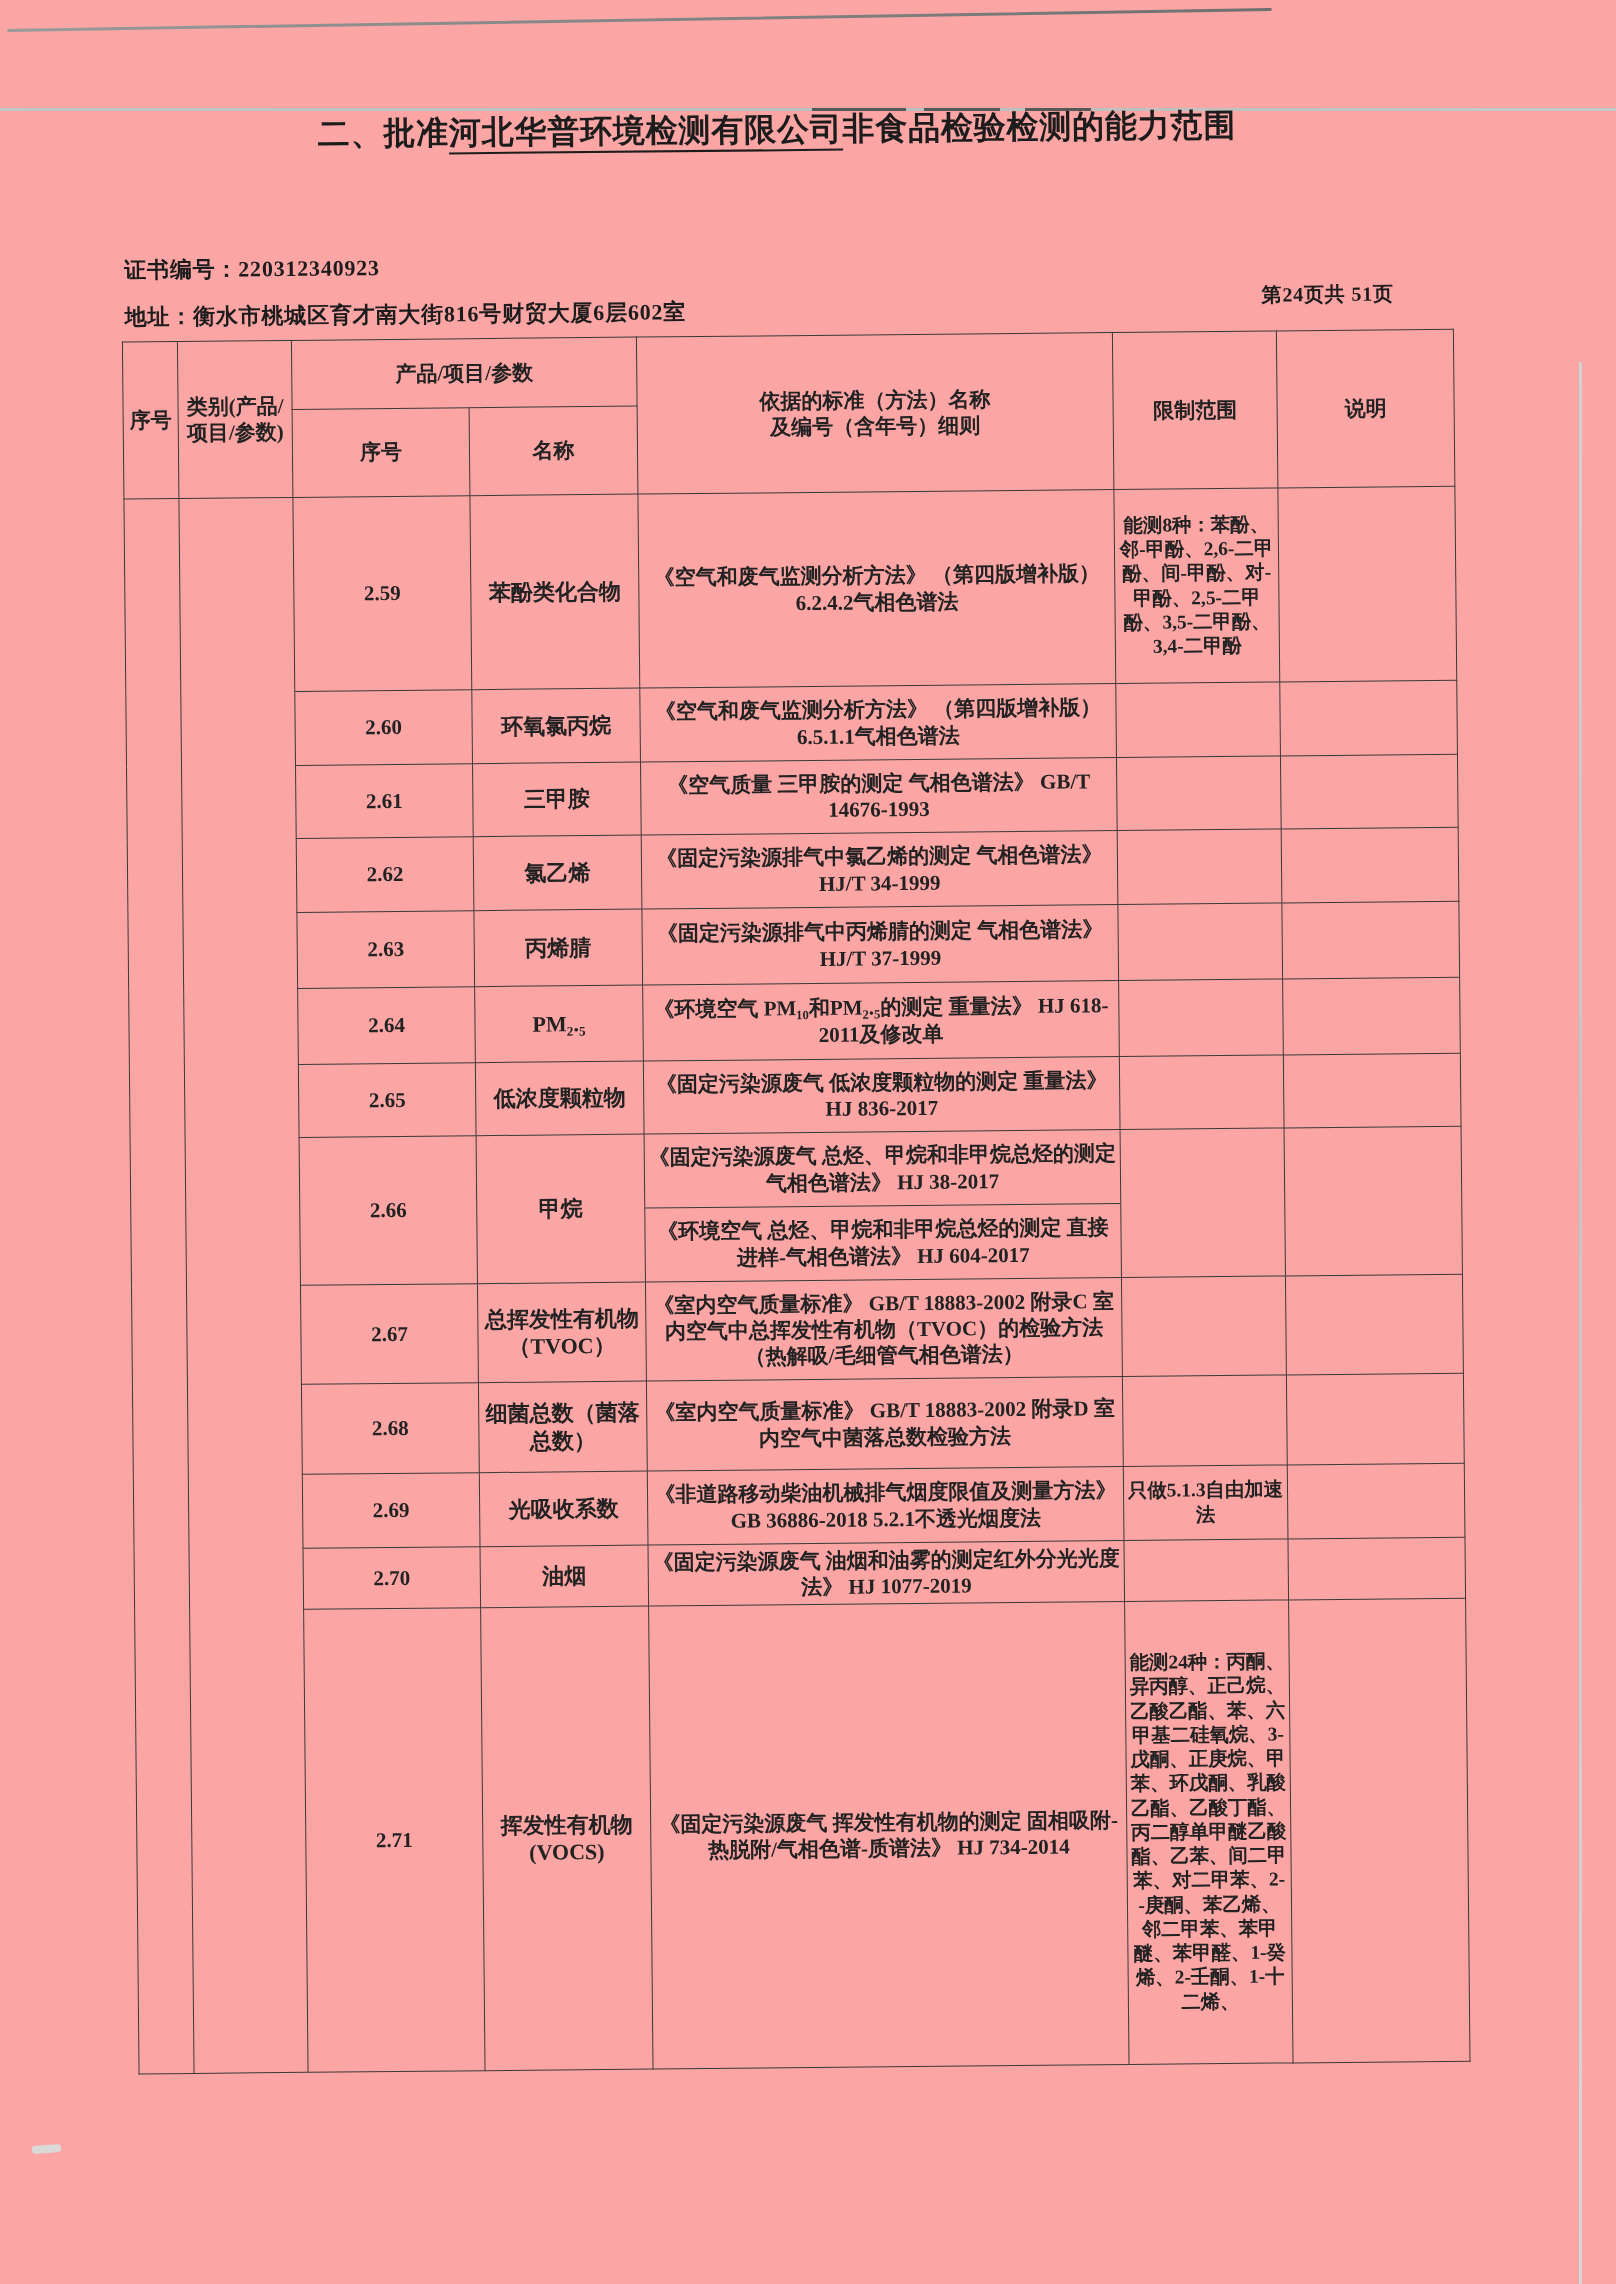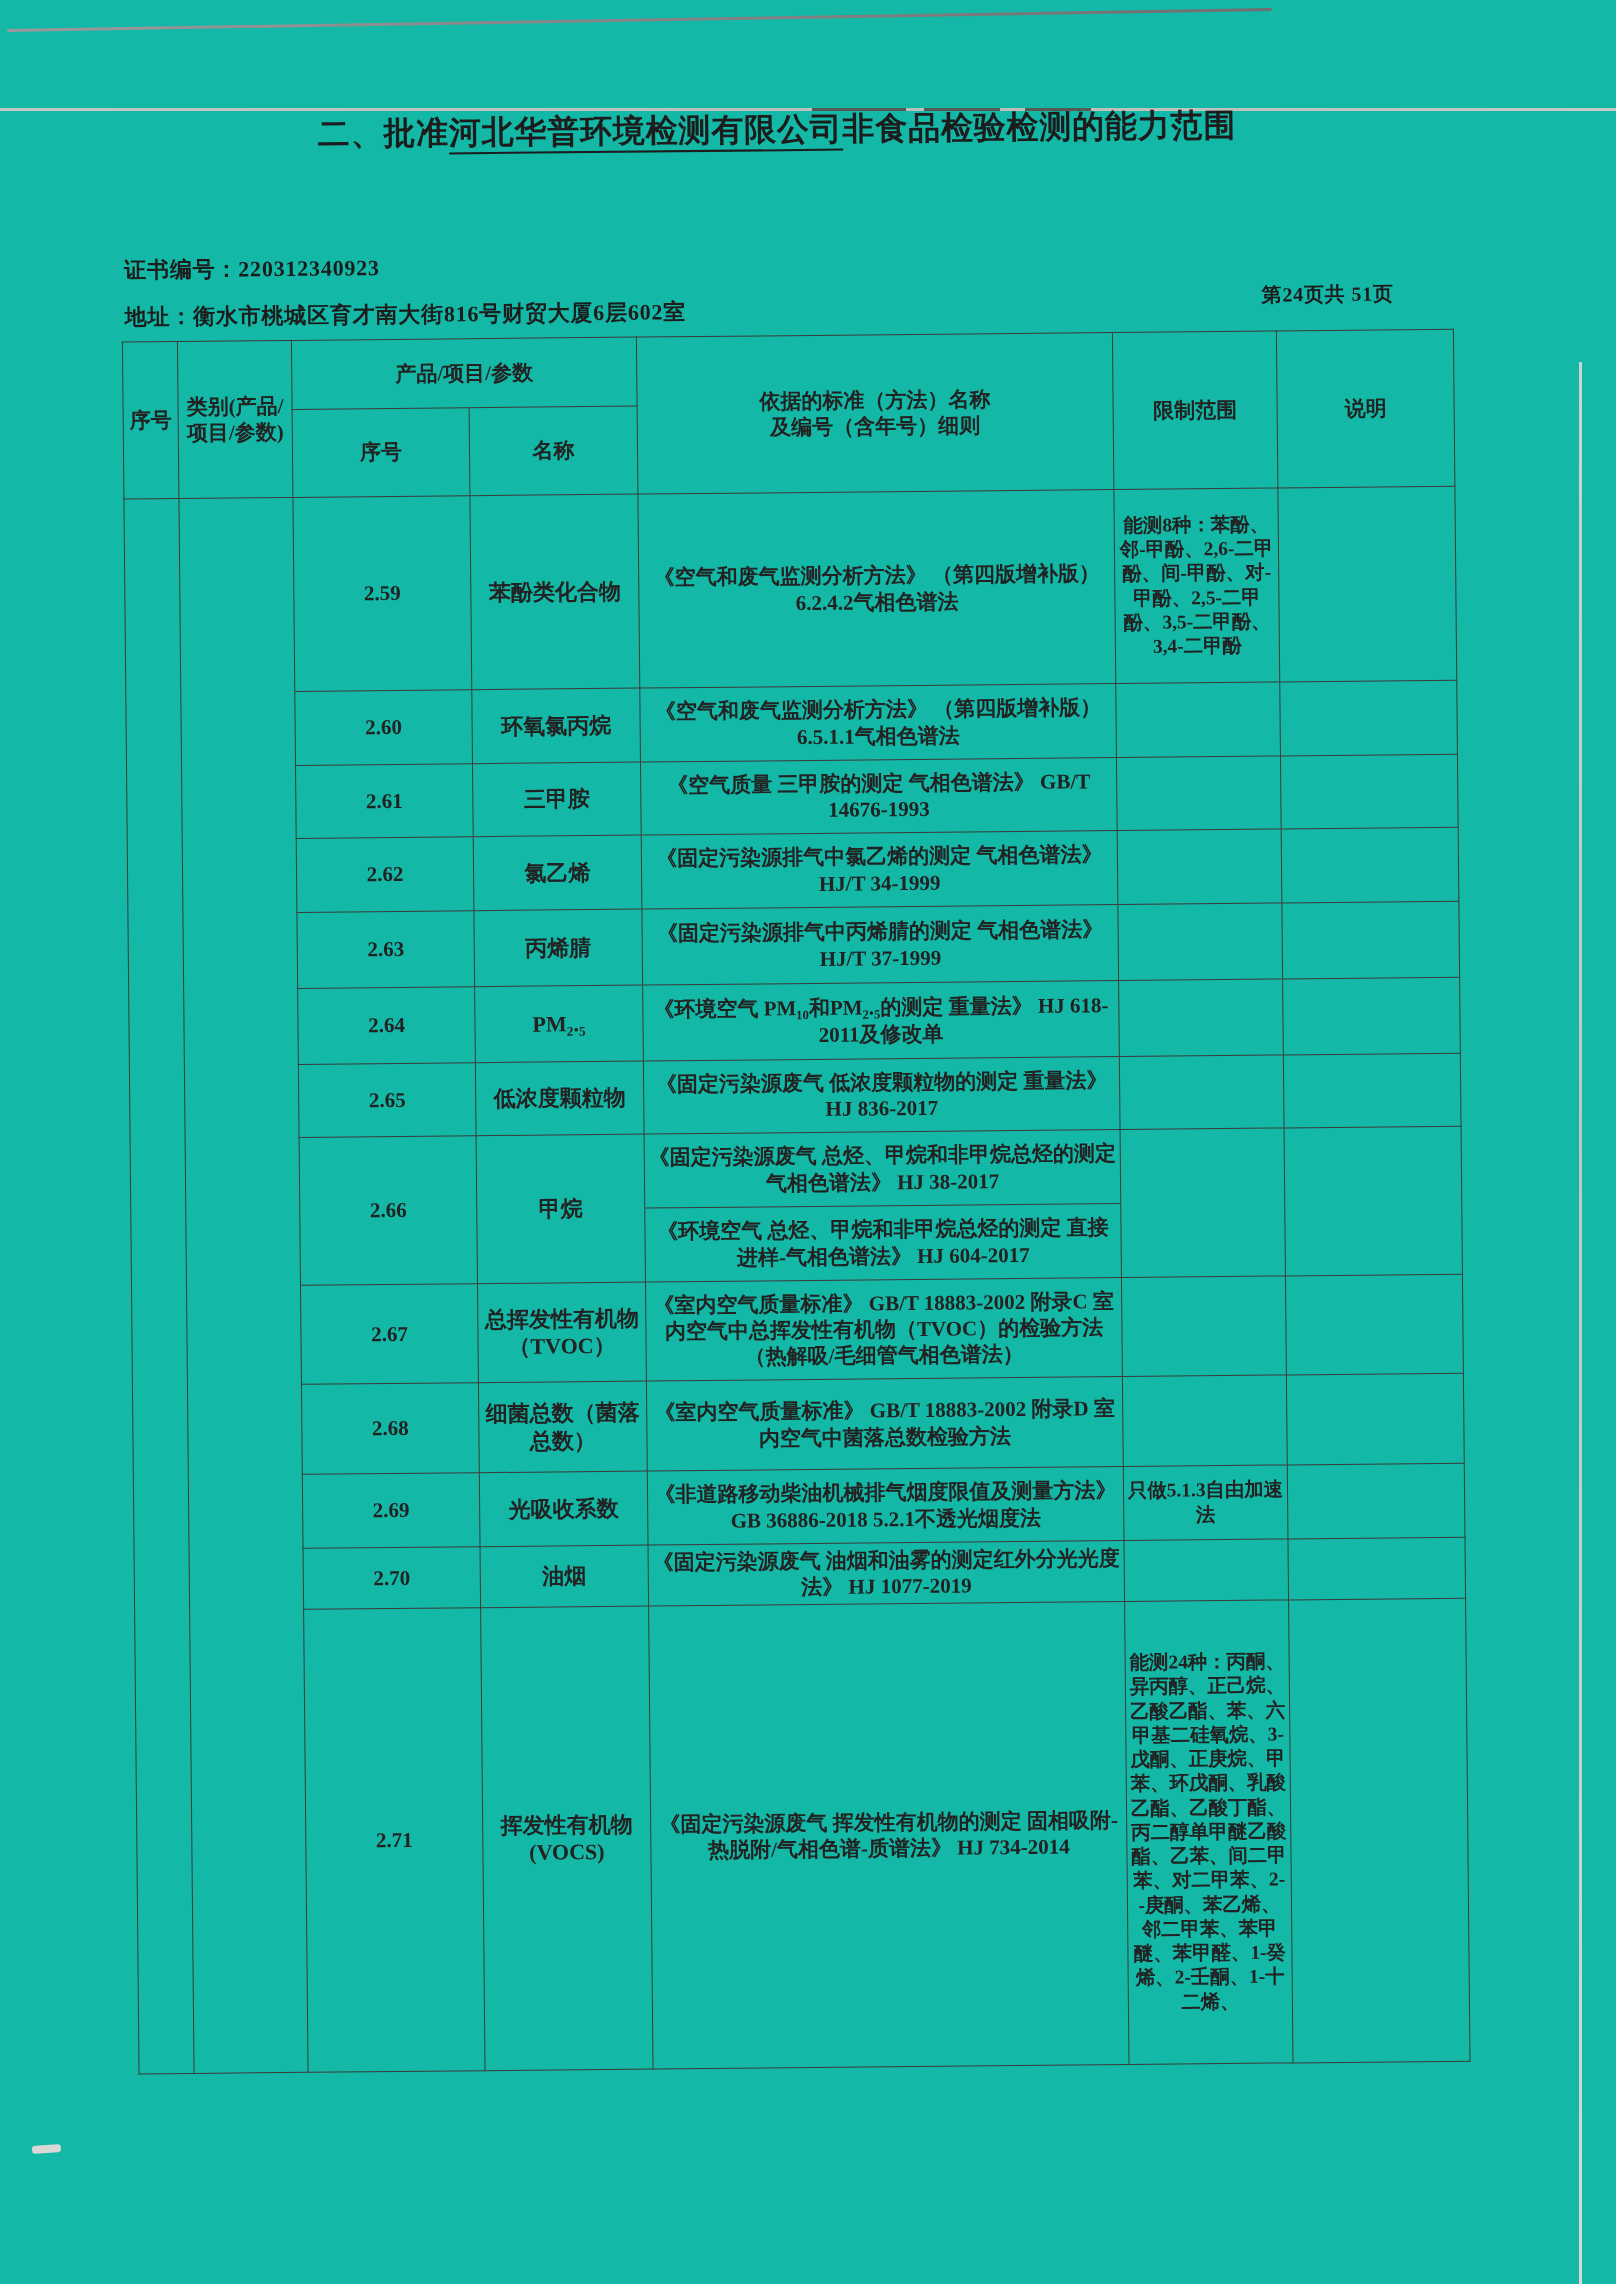--- a/index.html
+++ b/index.html
@@ -1,20 +1,20 @@
 <!DOCTYPE html>
 <html style="font-size:13.5px"><head>
 <meta charset="utf-8">
 <style>
   html,body{margin:0;padding:0;background:#e8e8e6;}
   #canvas{
     position:relative;
     width:1616px;height:2284px;
     margin:0 auto;
-    background:#14b8a6;
+    background:#fca5a5;
     overflow:hidden;
     font-family:"Liberation Serif","DejaVu Serif",serif;
     color:#1c1c1c;
   }
   
   .artifact{position:absolute;pointer-events:none;}
   #top-squiggle{
     left:6.7px;top:29px;width:1265px;height:2.5px;
     background:linear-gradient(90deg,#9a9a9a 0%,#8b8b8b 35%,#7d7d7d 70%,#6f6f6f 100%);
     transform:rotate(-0.95deg);transform-origin:left center;border-radius:1.7px;

